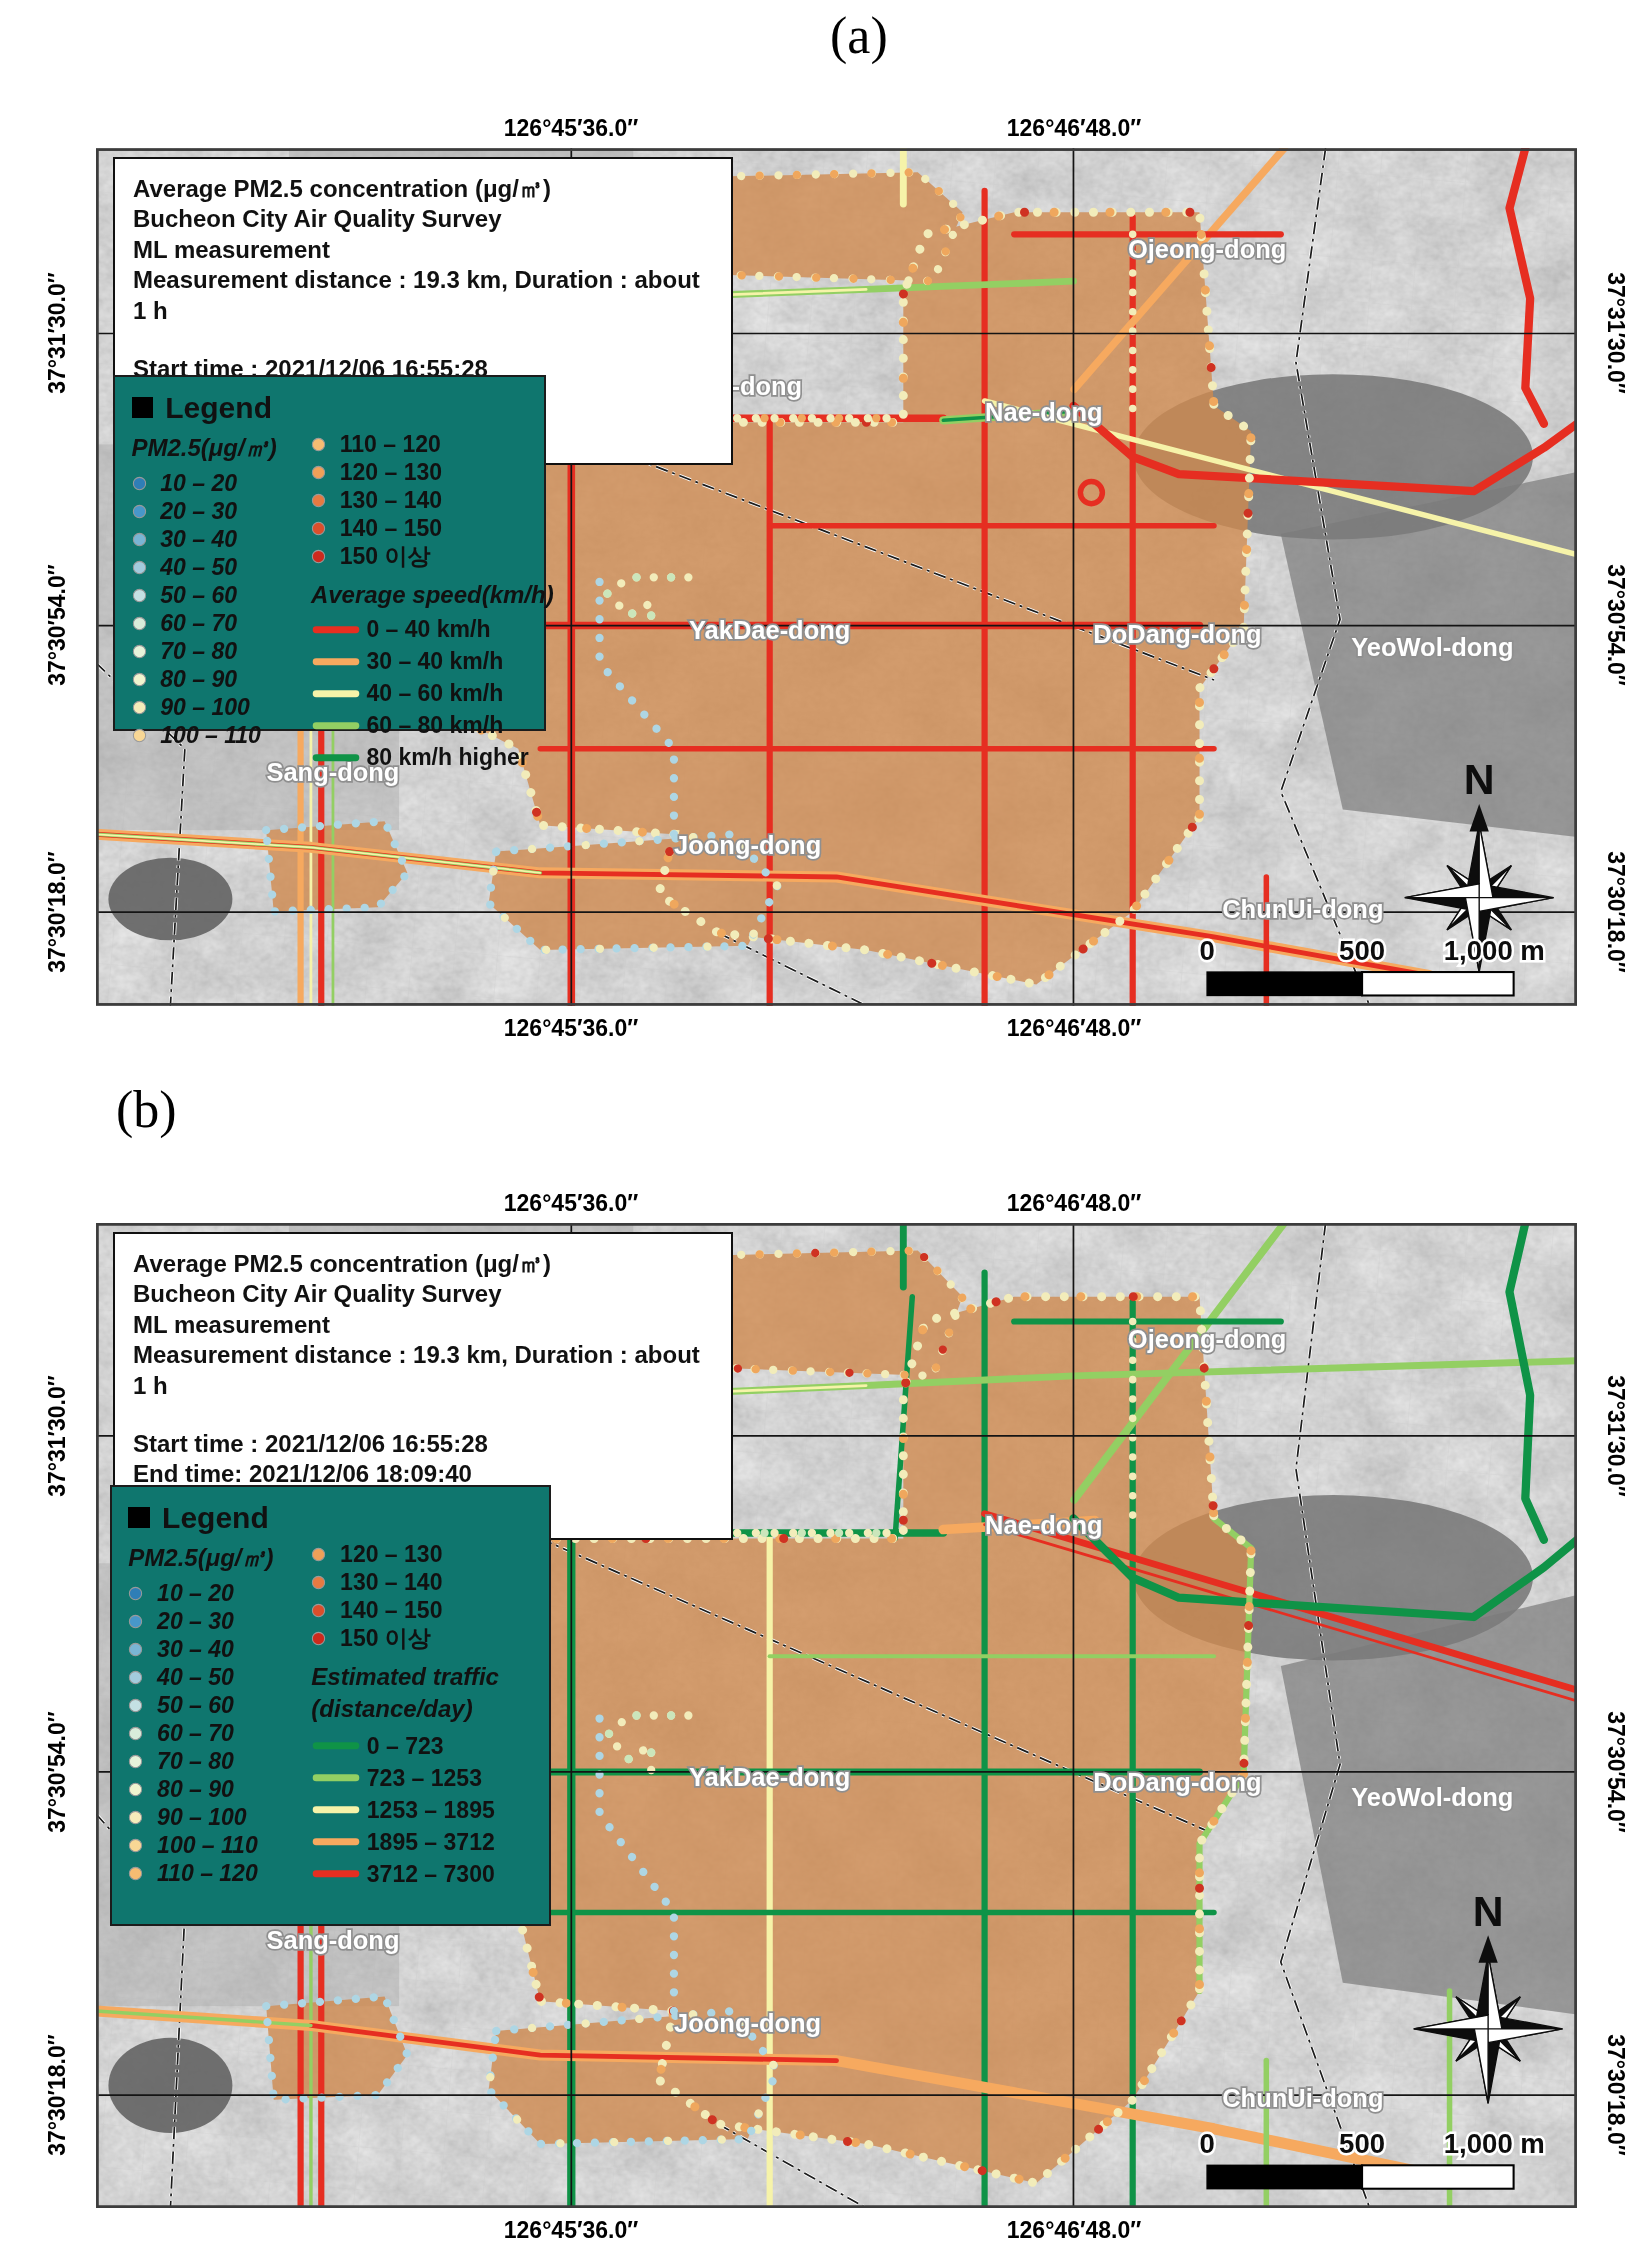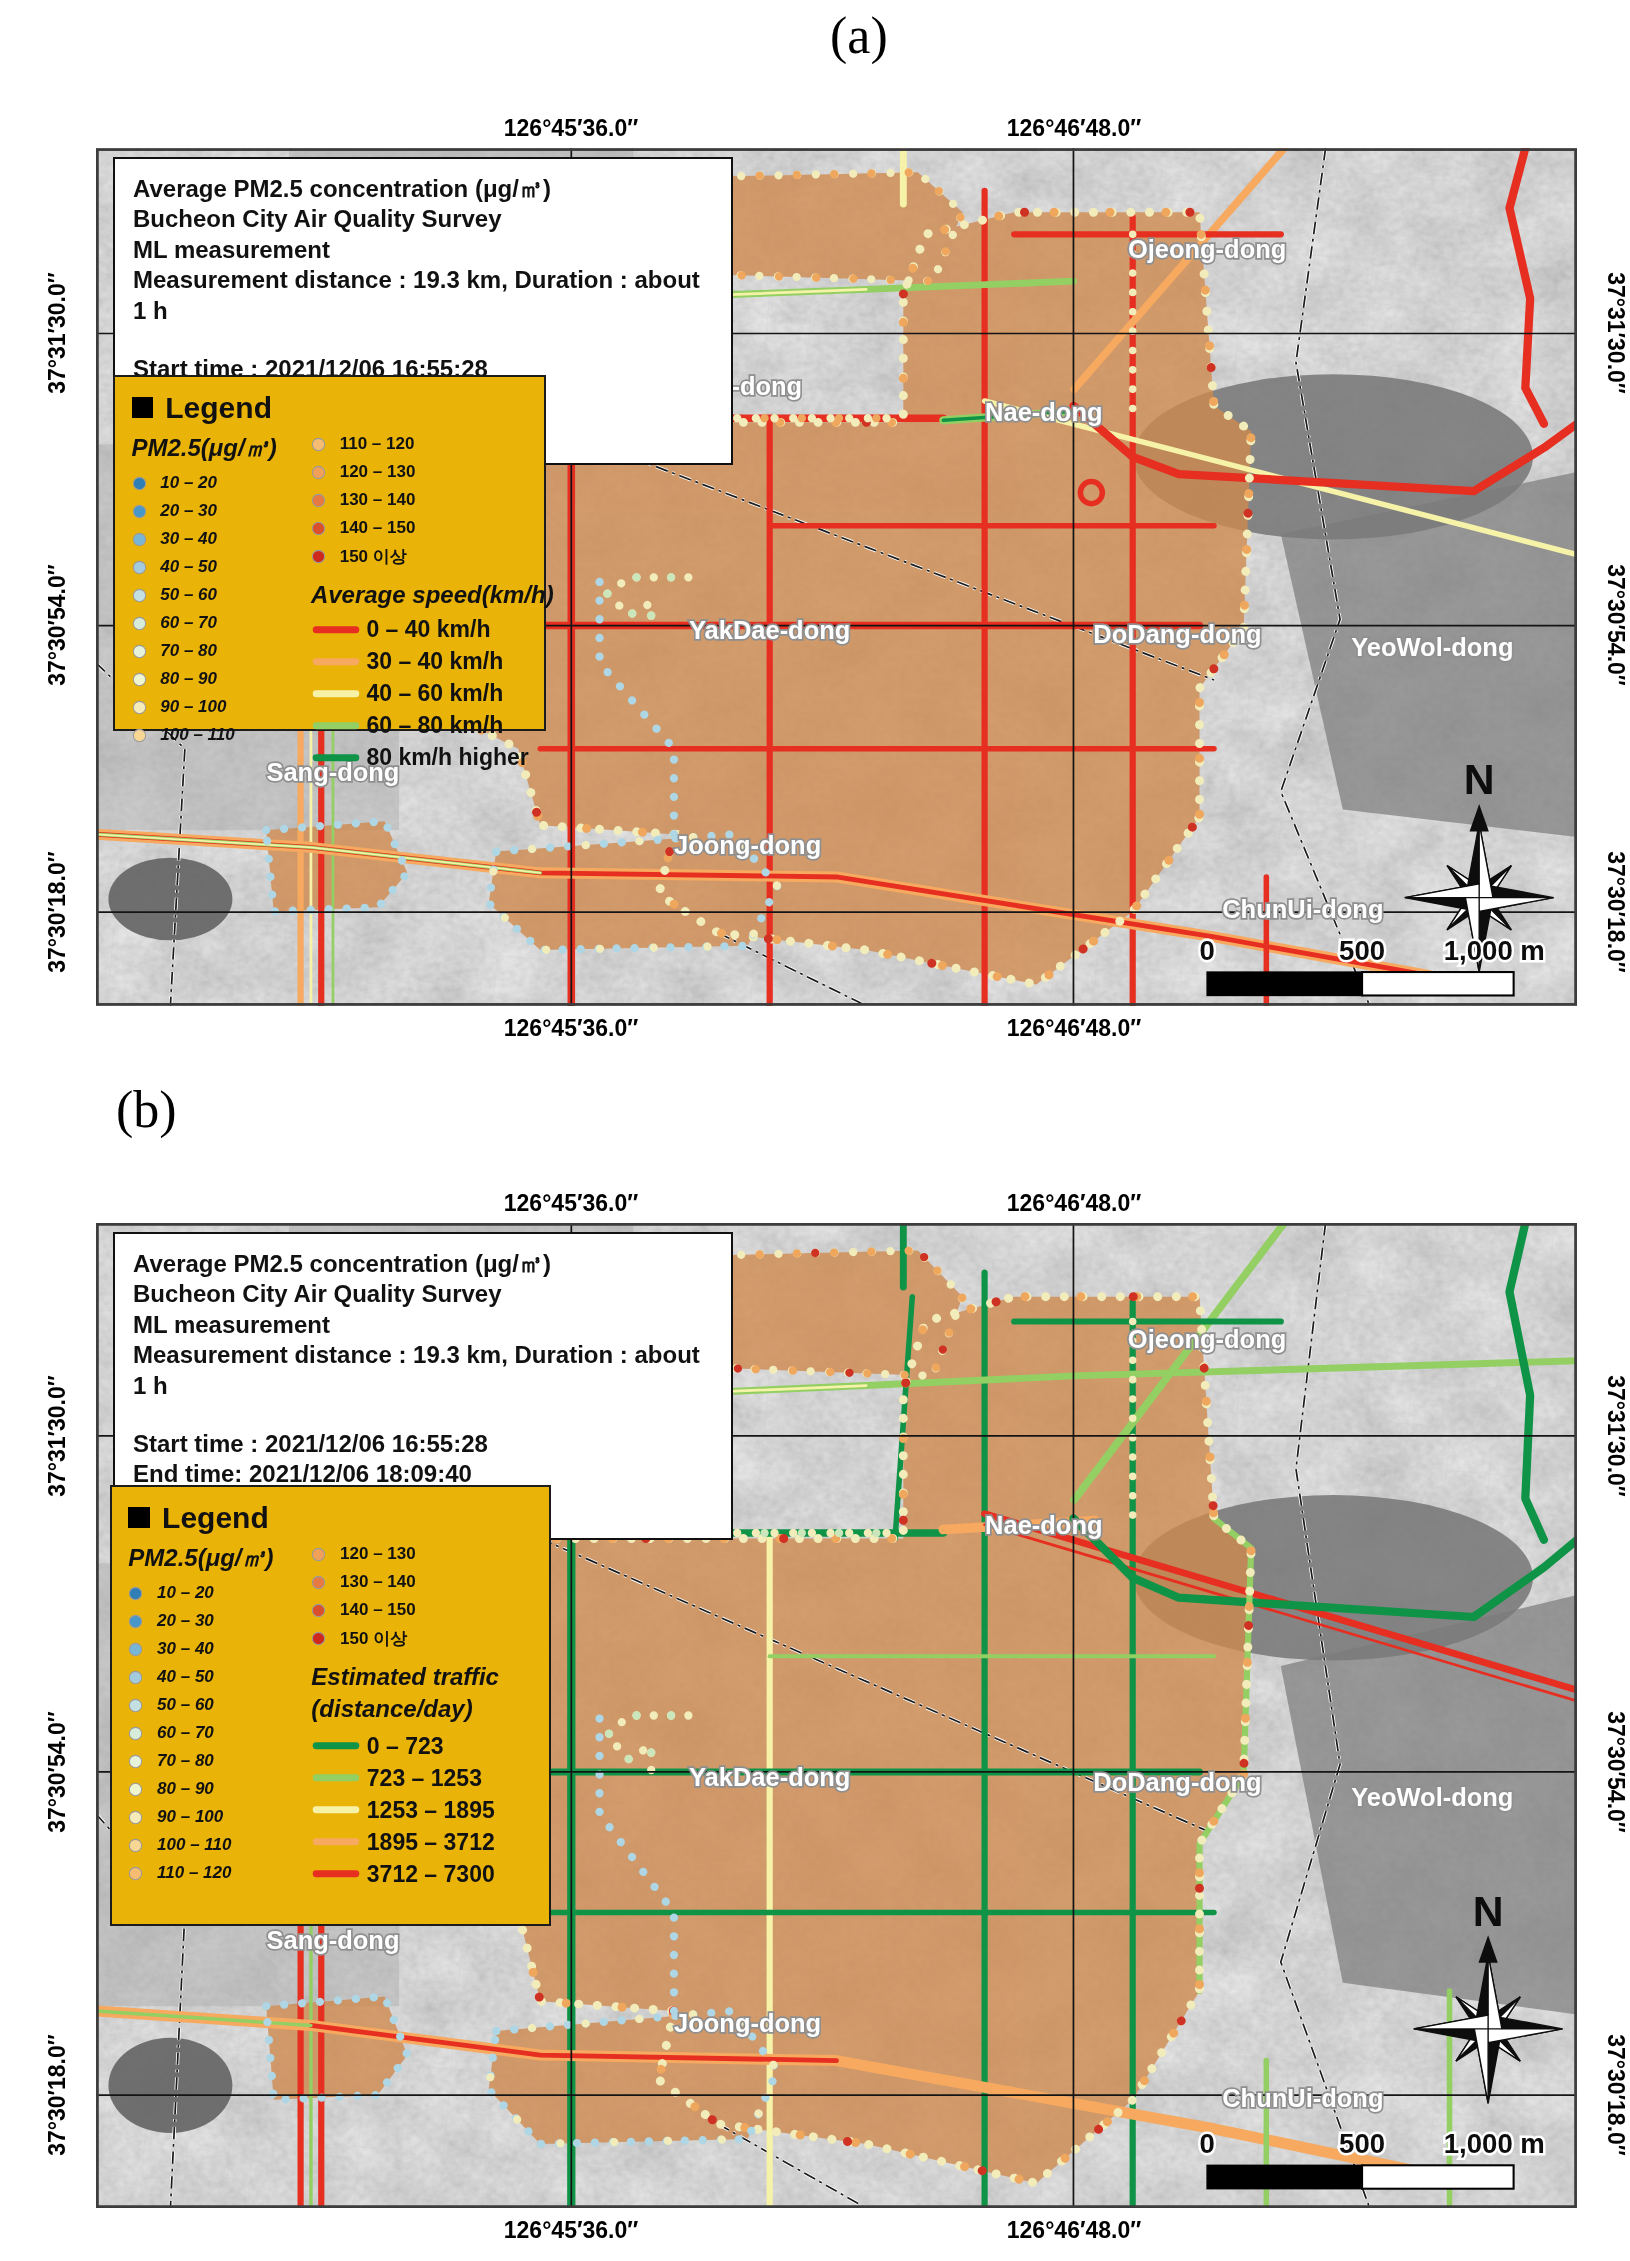--- a/index.html
+++ b/index.html
@@ -9,29 +9,29 @@
   .map-wrap{position:absolute;width:1481px;}
   .map-svg{position:absolute;left:0;top:0;width:100%;height:100%;display:block;}
   .coord{position:absolute;font-weight:bold;font-size:23px;white-space:nowrap;color:#000;}
   .coord.top{top:-33px;transform:translateX(-50%);}
   .coord.bot{bottom:-36px;transform:translateX(-50%);}
   .coord.lft{left:-39px;transform:translate(-50%,-50%) rotate(-90deg);}
   .coord.rgt{right:-39px;transform:translate(50%,-50%) rotate(90deg);}
   .info{position:absolute;left:17px;top:9px;width:620px;background:#fff;border:2.8px solid #101010;
         padding:15px 18px 18px 18px;font-weight:bold;font-size:24px;line-height:1.27;box-sizing:border-box;}
   .info .gap{height:27.6px;}
-  .legend-box{position:absolute;background:#eab308;border:2.1px solid #1c1c1c;box-sizing:border-box;
+  .legend-box{position:absolute;background:#0f766e;border:2.1px solid #1c1c1c;box-sizing:border-box;
         padding:12.4px 13.8px 9.6px 16.5px;font-weight:bold;}
   .lg-head{display:flex;align-items:center;gap:12.4px;font-size:30px;margin:1.4px 0 5.5px 0;}
   .lg-sq{width:21.4px;height:21.4px;background:#000;flex:0 0 auto;}
   .lg-cols{display:flex;}
   .lg-cl{width:45%;font-style:italic;}
   .lg-cr{width:55%;}
   .pm-title{font-size:24px;margin:1.4px 0 5.5px 0;white-space:nowrap;}
-  .pm-row{display:flex;align-items:center;gap:13.8px;height:28px;font-size:17px;white-space:nowrap;}
+  .pm-row{display:flex;align-items:center;gap:13.8px;height:28px;font-size:23px;white-space:nowrap;}
   .pm-row svg{flex:0 0 auto;}
   .line-title{font-size:24px;margin:11px 0 4.1px 0;white-space:nowrap;font-style:italic;}
   .line-title.t2{margin:4.1px 0 6.9px 0;}
   .line-row{display:flex;align-items:center;gap:5.5px;height:32px;font-size:23px;white-space:nowrap;}
   .line-row svg{flex:0 0 auto;}
 </style>
 </head>
 <body>
 <div id="page">
 

